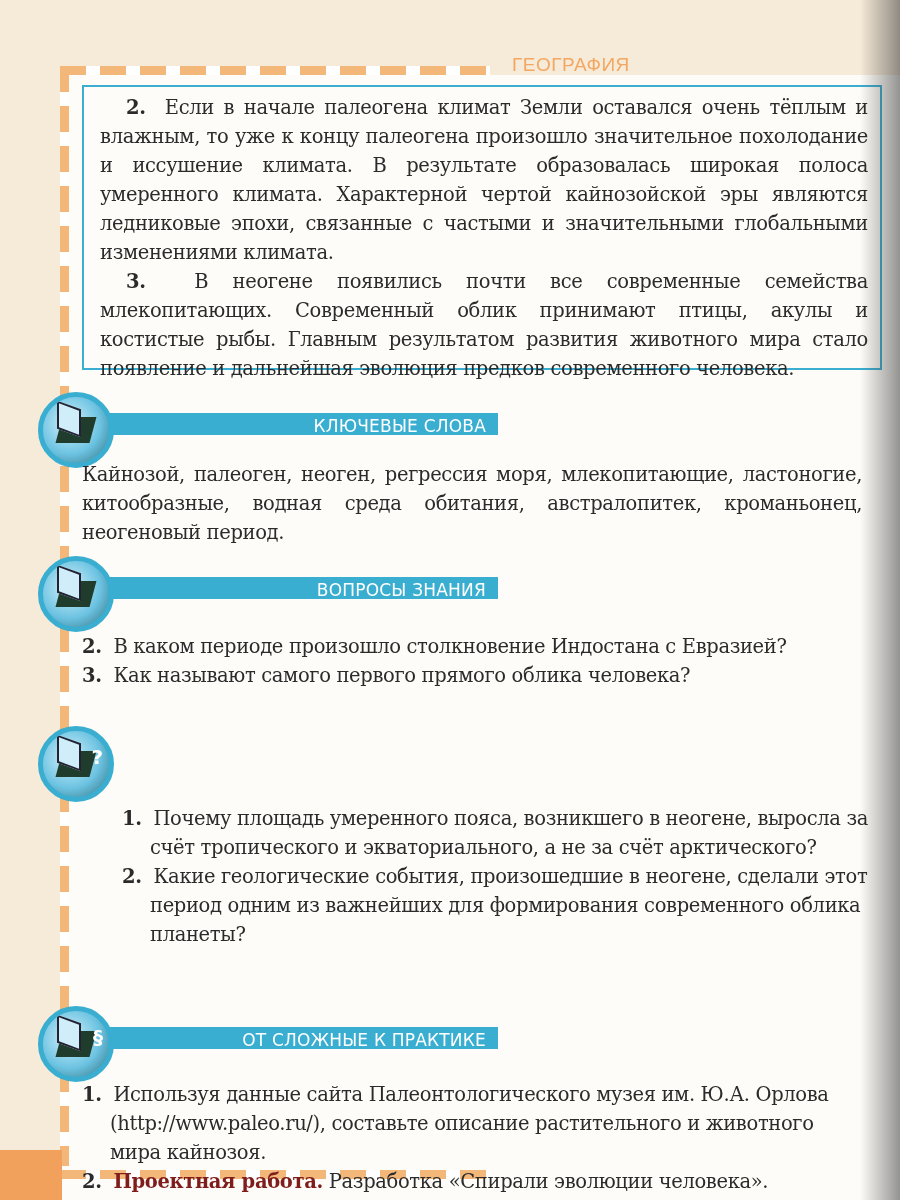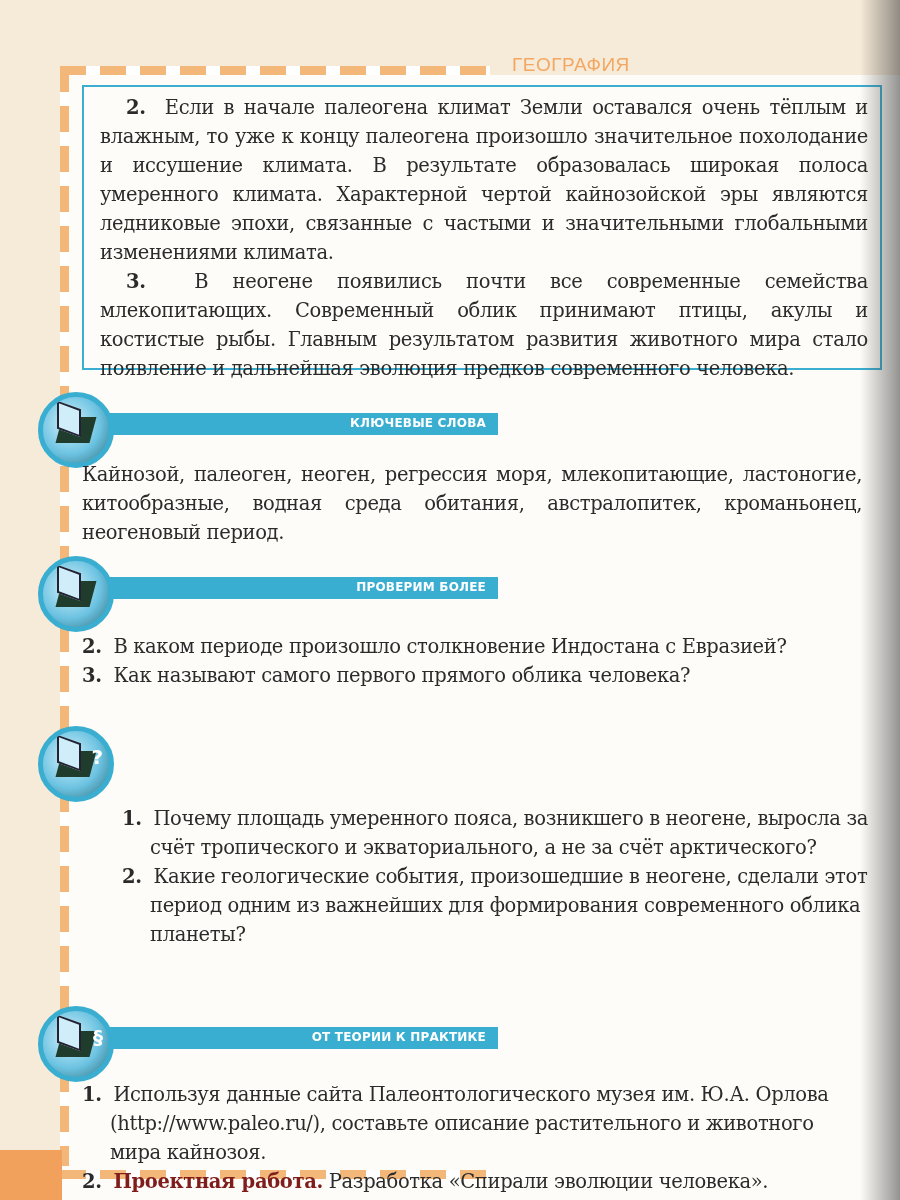--- a/index.html
+++ b/index.html
@@ -67,21 +67,21 @@
   .circle-glyph {
     position:absolute; right:6px; top:14px; font-family:"DejaVu Sans", sans-serif;
     font-size:20px; font-weight:bold; color:#fff;
   }
   .band {
     position:absolute; left:70px; top:21px; width:390px; height:22px;
     background:#3aaed0;
   }
   .band-label {
     position:absolute; right:12px; top:3px;
-    font-family:"DejaVu Sans", sans-serif; font-size:12px; font-weight:bold;
+    font-family:"DejaVu Sans", sans-serif; font-size:17px; font-weight:normal;
     color:#fff; letter-spacing:0.2px;
   }
   .block { position:absolute; left:82px; width:780px; }
   .list { margin:0; padding:0; list-style:none; }
   .list li {
     font-size:19.5px; line-height:29px; padding-left:28px; text-indent:-28px;
     letter-spacing:-0.35px;
   }
   .keywords { font-size:19.5px; line-height:29px; margin:0; text-align:justify; letter-spacing:-0.35px; }
   .highlight { color:#7f1d1d;font-weight:bold; }
@@ -114,21 +114,21 @@
 <div class="block" style="top:460px;">
   <p class="keywords">Кайнозой, палеоген, неоген, регрессия моря, млекопитающие, ластоногие, китообразные, водная среда обитания, австралопитек, кроманьонец, неогеновый период.</p>
 </div>
 
 <div class="section-head" style="top:556px;">
   <div class="circle">
     <div class="laptop"></div>
     <div class="laptop-screen"></div>
   </div>
   <div class="band">
-    <span class="band-label">ПРОВЕРИМ БОЛЕЕ</span>
+    <span class="band-label">ВОПРОСЫ ЗНАНИЯ</span>
   </div>
 </div>
 <div class="block" style="top:632px;">
   <ul class="list">
     <li><span class="num">2.</span>&nbsp; <span>В каком периоде произошло столкновение Индостана с Евразией?</span></li>
     <li><span class="num">3.</span>&nbsp; <span>Как называют самого первого прямого облика человека?</span></li>
   </ul>
 </div>
 
 <div class="section-head" style="top:726px;">
@@ -145,21 +145,21 @@
   </ul>
 </div>
 
 <div class="section-head" style="top:1006px;">
   <div class="circle">
     <div class="laptop"></div>
     <div class="laptop-screen"></div>
     <span class="circle-glyph">§</span>
   </div>
   <div class="band">
-    <span class="band-label">ОТ ТЕОРИИ К ПРАКТИКЕ</span>
+    <span class="band-label">ОТ СЛОЖНЫЕ К ПРАКТИКЕ</span>
   </div>
 </div>
 <div class="block" style="top:1080px;">
   <ul class="list">
     <li><span class="num">1.</span>&nbsp; <span>Используя данные сайта Палеонтологического музея им. Ю.А. Орлова (http://www.paleo.ru/), составьте описание растительного и животного мира кайнозоя.</span></li>
     <li><span class="num">2.</span>&nbsp; <span class="highlight">Проектная работа.</span><span> Разработка «Спирали эволюции человека».</span></li>
   </ul>
 </div>
 
 <div class="right-shadow"></div>

